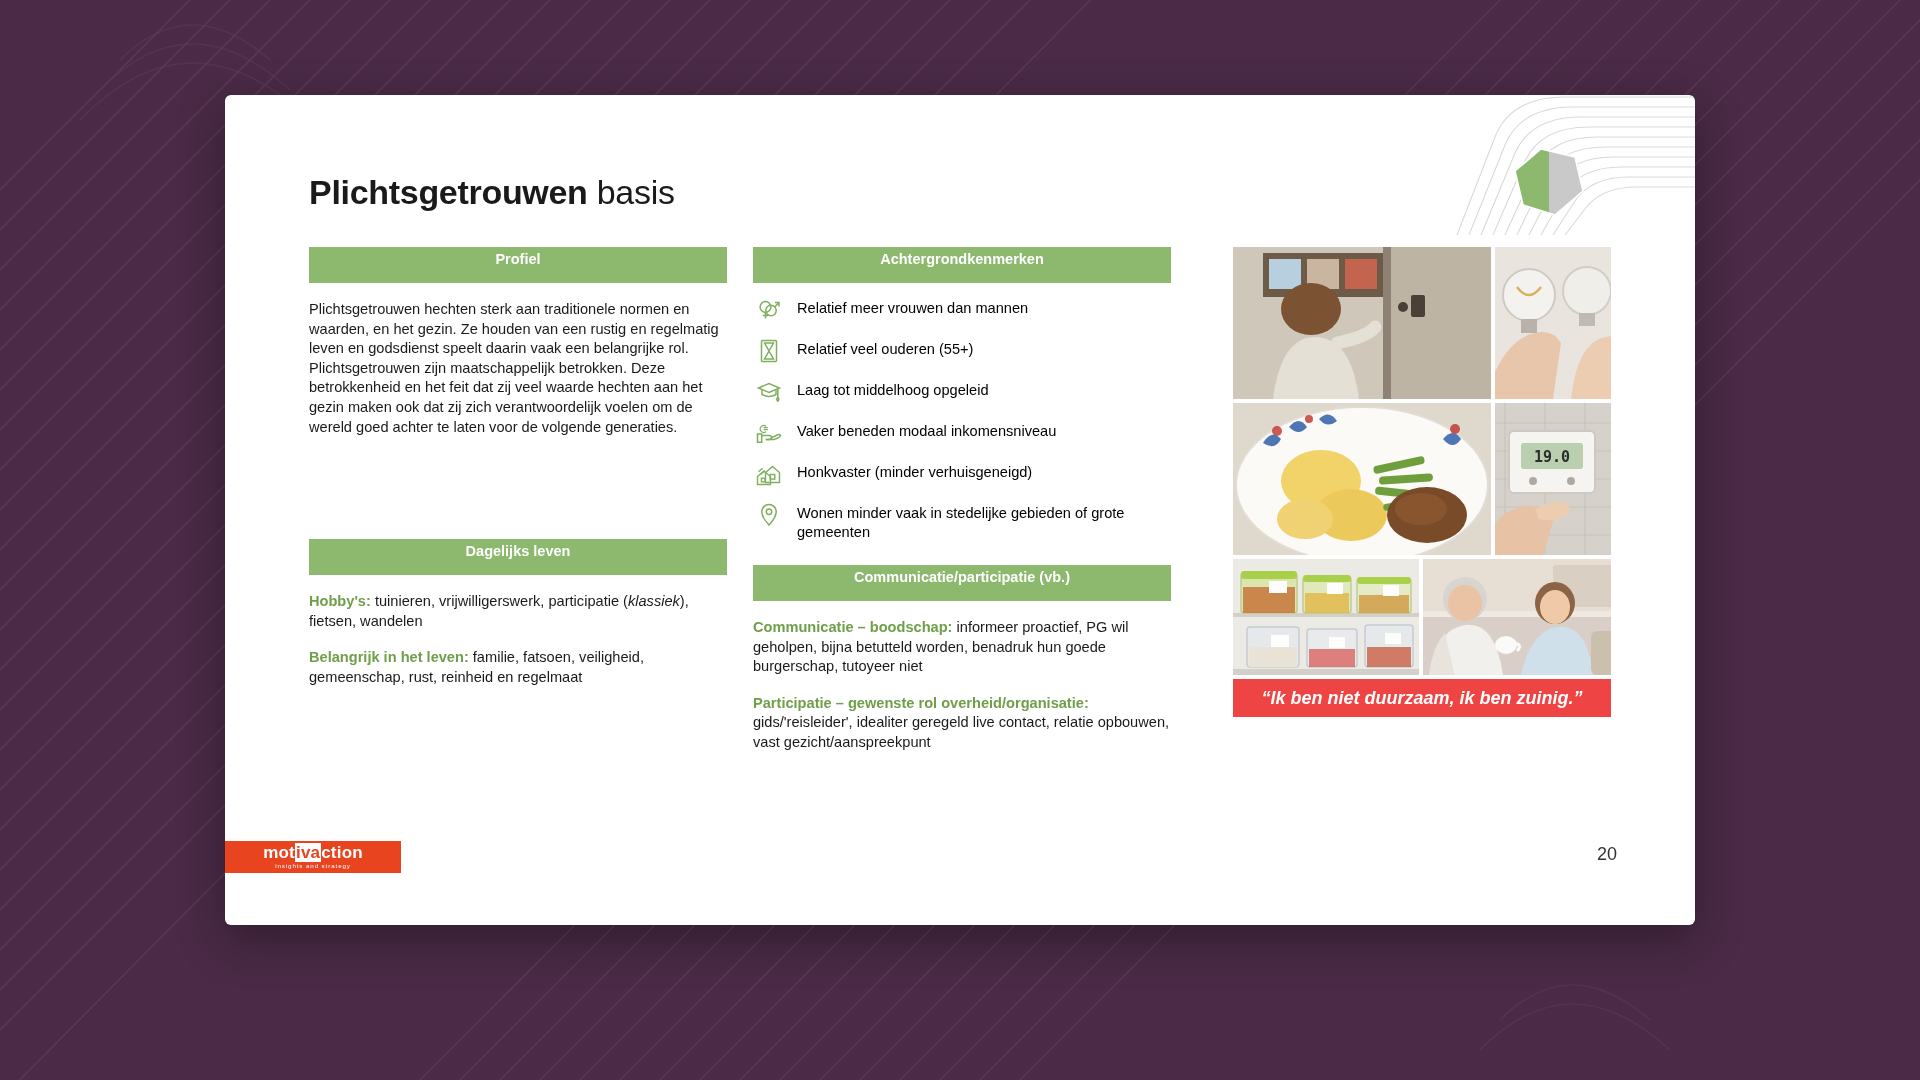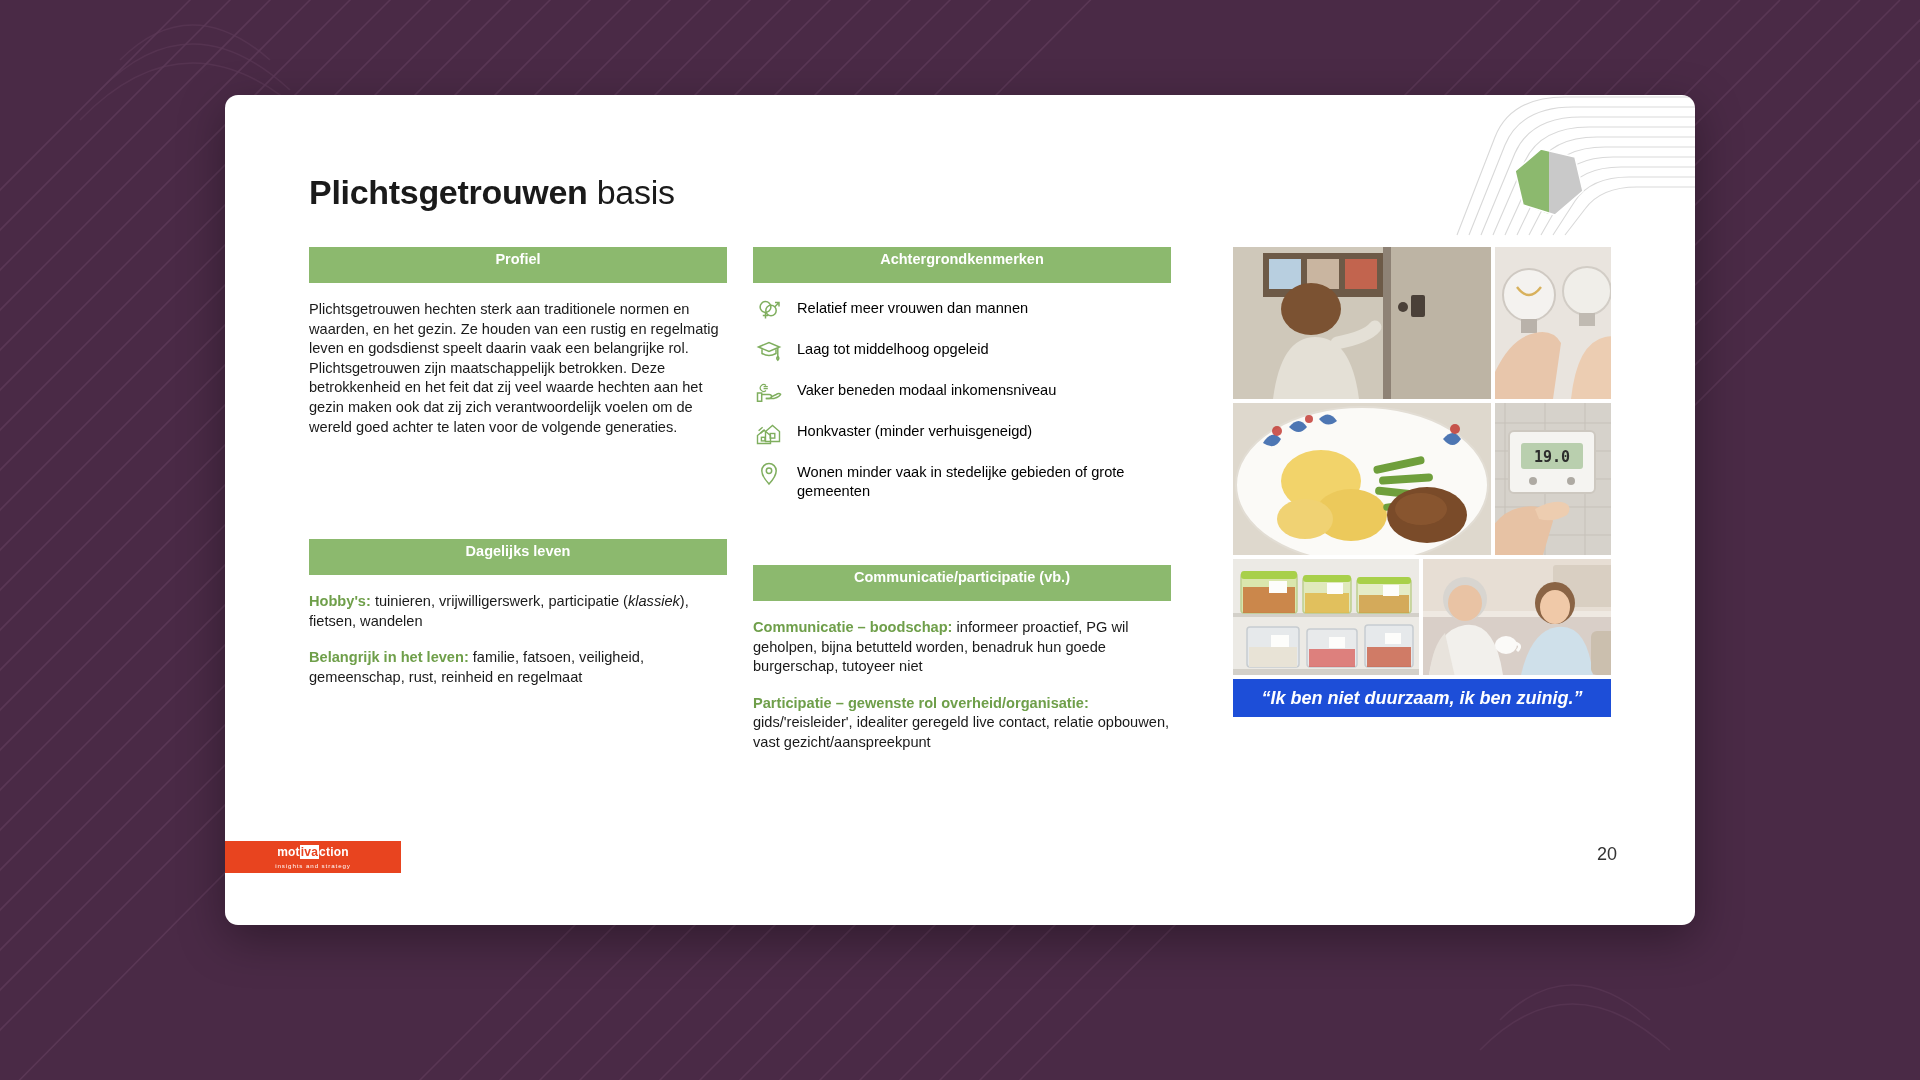--- a/index.html
+++ b/index.html
@@ -19,21 +19,21 @@
     overflow: hidden;
   }
   #bg-deco svg { position: absolute; top: 0; left: 0; }
 
   
   #slide {
     position: absolute;
     left: 225px; top: 95px;
     width: 1470px; height: 830px;
     background: #ffffff;
-    border-radius: 13px;
+    border-radius: 6px;
     box-shadow: 0 14px 46px rgba(0,0,0,.34);
     overflow: hidden;
   }
 
   
   #corner-orn { position: absolute; right: 0; top: 0; width: 240px; height: 170px; }
   #logo-mark { position: absolute; right: 104px; top: 50px; width: 86px; height: 74px; }
 
   
   #title {
@@ -94,38 +94,38 @@
   .cell { position: relative; overflow: hidden; background: #cfcfcf; }
   #c-mailbox  { flex: 0 0 258px; height: 152px; }
   #c-bulb     { flex: 1 1 auto;  height: 152px; }
   #c-meal     { flex: 0 0 258px; height: 152px; }
   #c-thermo   { flex: 1 1 auto;  height: 152px; }
   #c-fridge   { flex: 0 0 186px; height: 116px; }
   #c-women    { flex: 1 1 auto;  height: 116px; }
 
   #quote-bar {
     height: 62px;
-    background: #1d4ed8;
+    background: #ef4444;
     color: #ffffff;
     display: flex; align-items: center; justify-content: center;
     font-style: italic; font-weight: 600; font-size: 18px;
     text-align: center;
   }
 
   
   #logo {
     position: absolute; left: 0; bottom: 52px;
     width: 176px; height: 32px;
     background: #e8441f;
     display: flex; flex-direction: column;
     align-items: center; justify-content: center;
     overflow: hidden;
   }
   #logo .logo-main {
-    color: #ffffff; font-weight: 800; font-size: 12px;
+    color: #ffffff; font-weight: 800; font-size: 17px;
     letter-spacing: .2px; line-height: 17px;
   }
   #logo .logo-main .kern { background: #ffffff; color: #e8441f; padding: 0 1px; }
   #logo .logo-sub {
     color: #ffffff; font-size: 6.2px; letter-spacing: .9px;
     line-height: 8px; margin-top: 1px;
   }
   #page-num {
     position: absolute; right: 78px; bottom: 60px;
     font-size: 18px; color: #333333;
@@ -234,20 +234,29 @@
           <svg width="26" height="26" viewBox="0 0 26 26" fill="none" stroke="#7fae5e" stroke-width="1.5">
             <circle cx="9.5" cy="10" r="5.4"></circle>
             <path d="M9.5 15.6 v6 M6.8 18.6 h5.4"></path>
             <circle cx="15" cy="13.5" r="5.2"></circle>
             <path d="M18.9 9.8 L23 5.6 M19 5.6 h4 v4"></path>
           </svg>
         </span>
         <span class="txt">Relatief meer vrouwen dan mannen</span>
       </div>
 
+      <div class="icon-row">
+        <span class="ico">
+          <svg width="24" height="26" viewBox="0 0 24 26" fill="none" stroke="#7fae5e" stroke-width="1.5">
+            <rect x="4.5" y="2.5" width="15" height="21" rx="1"></rect>
+            <path d="M7.5 5 L16.5 5 L12 13 L16.5 21 L7.5 21 L12 13 Z"></path>
+          </svg>
+        </span>
+        <span class="txt">Relatief veel ouderen (55+)</span>
+      </div>
 
       <div class="icon-row">
         <span class="ico">
           <svg width="26" height="24" viewBox="0 0 26 24" fill="none" stroke="#7fae5e" stroke-width="1.5">
             <path d="M2.5 8 L13 3.5 L23.5 8 L13 12.5 Z"></path>
             <path d="M6 10.2 v4.3 q7 4 14 0 v-4.3"></path>
             <path d="M21.8 8.7 v8.5"></path>
             <path d="M21.8 17.2 q-2 2 0 4 q2 -2 0 -4"></path>
           </svg>
         </span>

